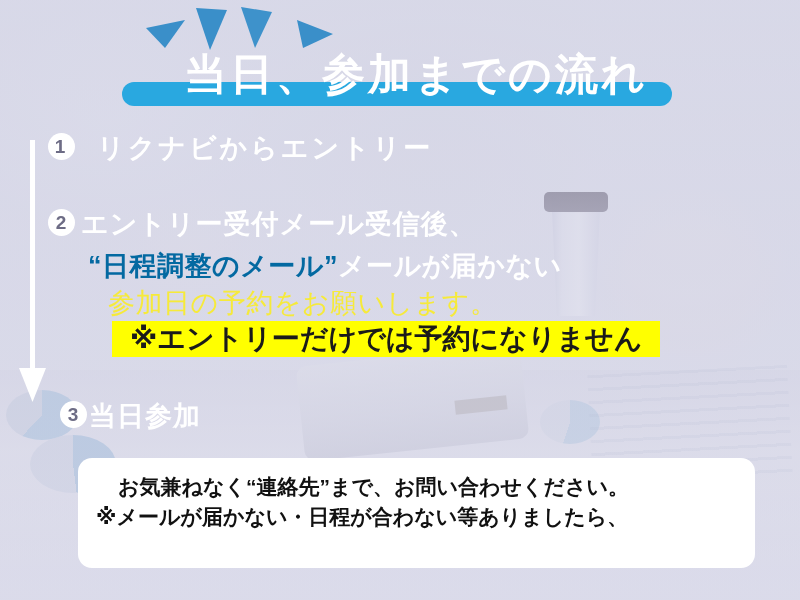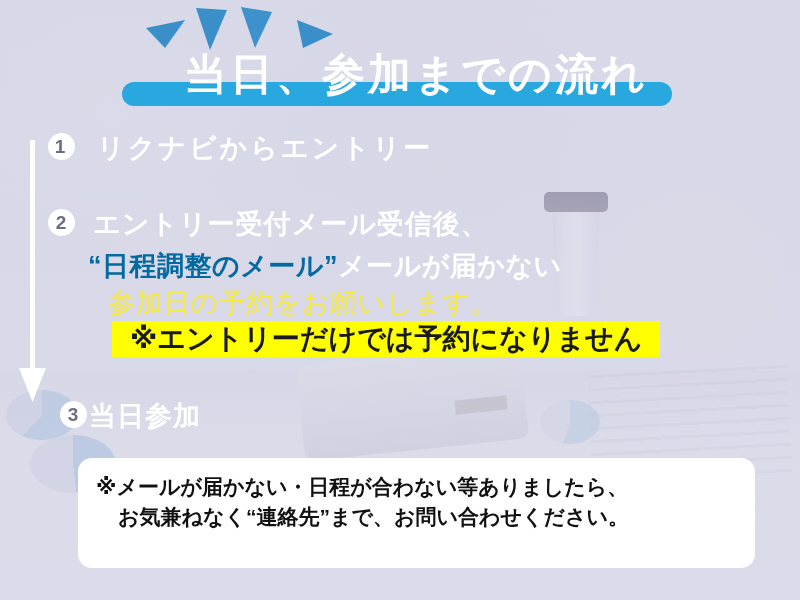--- a/index.html
+++ b/index.html
@@ -165,21 +165,21 @@
     font-weight: 700;
     vertical-align: middle;
     position: relative;
     top: -3px;
   }
 
   .step1 { left: 48px; top: 130px; font-size: 27px; letter-spacing: 3px; }
   .step1 .label { margin-left: 22px; }
 
   .step2 { left: 48px; top: 206px; font-size: 27px; letter-spacing: 1px; }
-  .step2 .label { margin-left: 18px; text-align: center; }
+  .step2 .label { margin-left: 6px; text-align: center; }
 
   .line2 {
     position: absolute;
     left: 88px; top: 248px;
     font-size: 27px;
     font-weight: 700;
     color: #ffffff;
     letter-spacing: 0.5px;
     white-space: nowrap;
   }
@@ -279,17 +279,17 @@
 
   <div class="line3">参加日の予約をお願いします。</div>
 
   <div class="highlight-line">※エントリーだけでは予約になりません</div>
 
   <div class="step step3">
     <span class="num">3</span><span class="label">当日参加</span>
   </div>
 
   <div class="note-box">
+    <div class="note-line indent">お気兼ねなく“連絡先”まで、お問い合わせください。</div>
     <div class="note-line">※メールが届かない・日程が合わない等ありましたら、</div>
-    <div class="note-line indent">お気兼ねなく“連絡先”まで、お問い合わせください。</div>
   </div>
 
 </div>
 
 </body></html>

